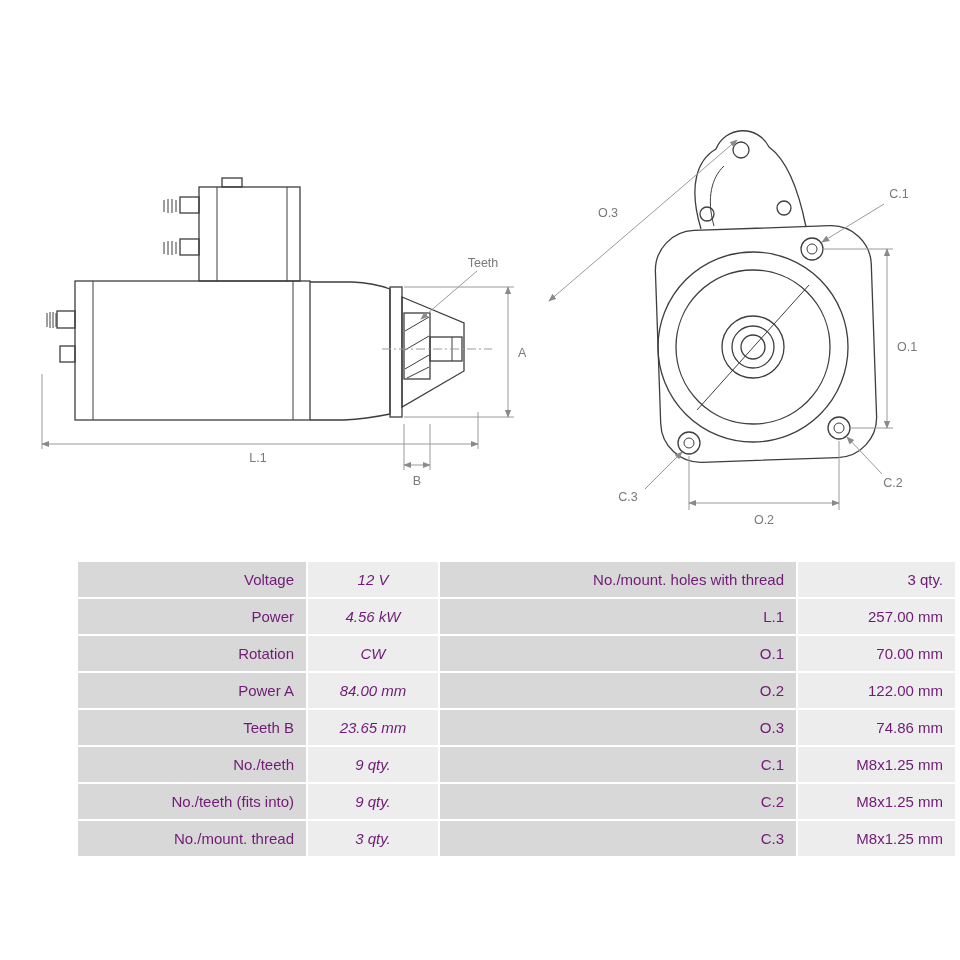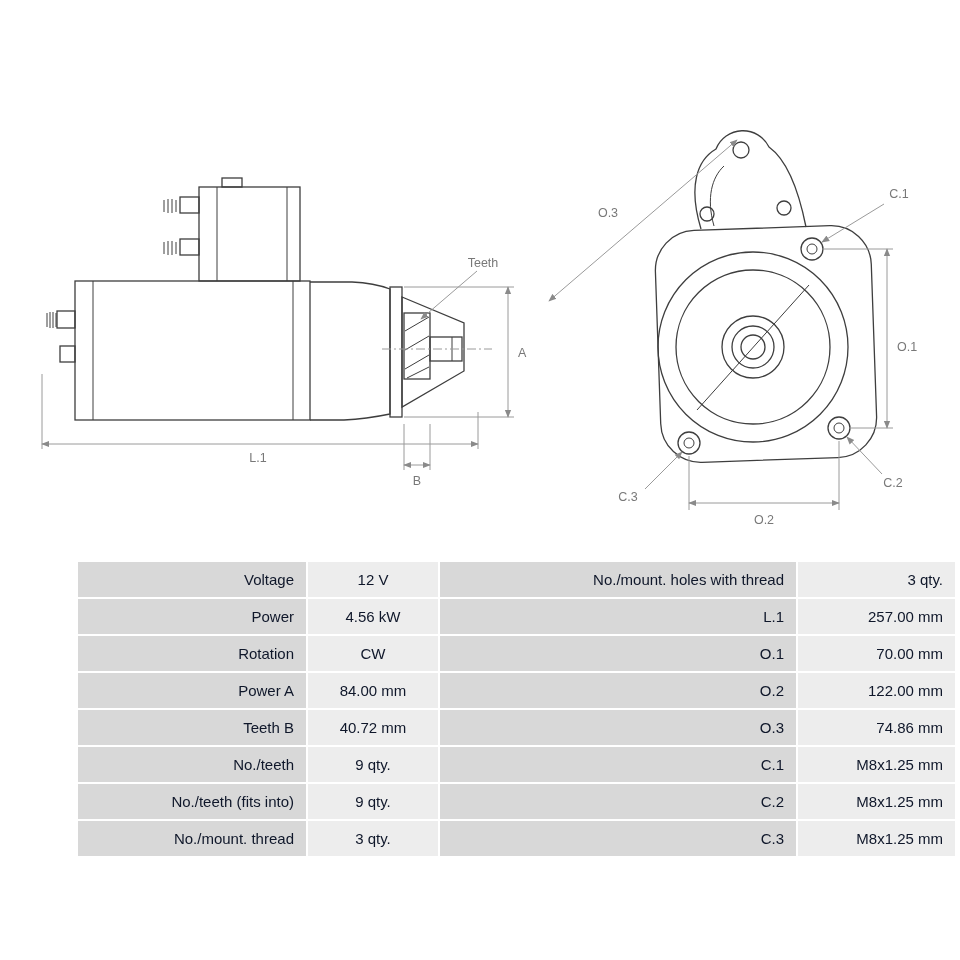--- a/index.html
+++ b/index.html
@@ -22,37 +22,38 @@
   .spec-table {
     position: absolute;
     left: 42px;
     top: 562px;
     display: grid;
     grid-template-columns: 228px 130px 356px 157px;
     grid-auto-rows: 35px;
     gap: 2px;
     background: #ffffff;
     font-size: 15px;
-    color: #0f172a;
+    color: #701a75;
     padding-left: 36px;
   }
   .spec-row { display: contents; }
   .cell {
     display: flex;
     align-items: center;
     box-sizing: border-box;
   }
   .cell.label {
     background: #d8d8d8;
     justify-content: flex-end;
     padding-right: 12px;
   }
   .cell.value-center {
     background: #ededed;
     justify-content: center;
+    font-style: italic;
   }
   .cell.value-right {
     background: #ededed;
     justify-content: flex-end;
     padding-right: 12px;
   }
 </style>
 </head>
 <body>
 
@@ -185,21 +186,21 @@
 
     <div class="spec-row">
       <div class="cell label">Power A</div>
       <div class="cell value-center">84.00 mm</div>
       <div class="cell label">O.2</div>
       <div class="cell value-right">122.00 mm</div>
     </div>
 
     <div class="spec-row">
       <div class="cell label">Teeth B</div>
-      <div class="cell value-center">40.72 mm</div>
+      <div class="cell value-center">23.65 mm</div>
       <div class="cell label">O.3</div>
       <div class="cell value-right">74.86 mm</div>
     </div>
 
     <div class="spec-row">
       <div class="cell label">No./teeth</div>
       <div class="cell value-center">9 qty.</div>
       <div class="cell label">C.1</div>
       <div class="cell value-right">M8x1.25 mm</div>
     </div>

